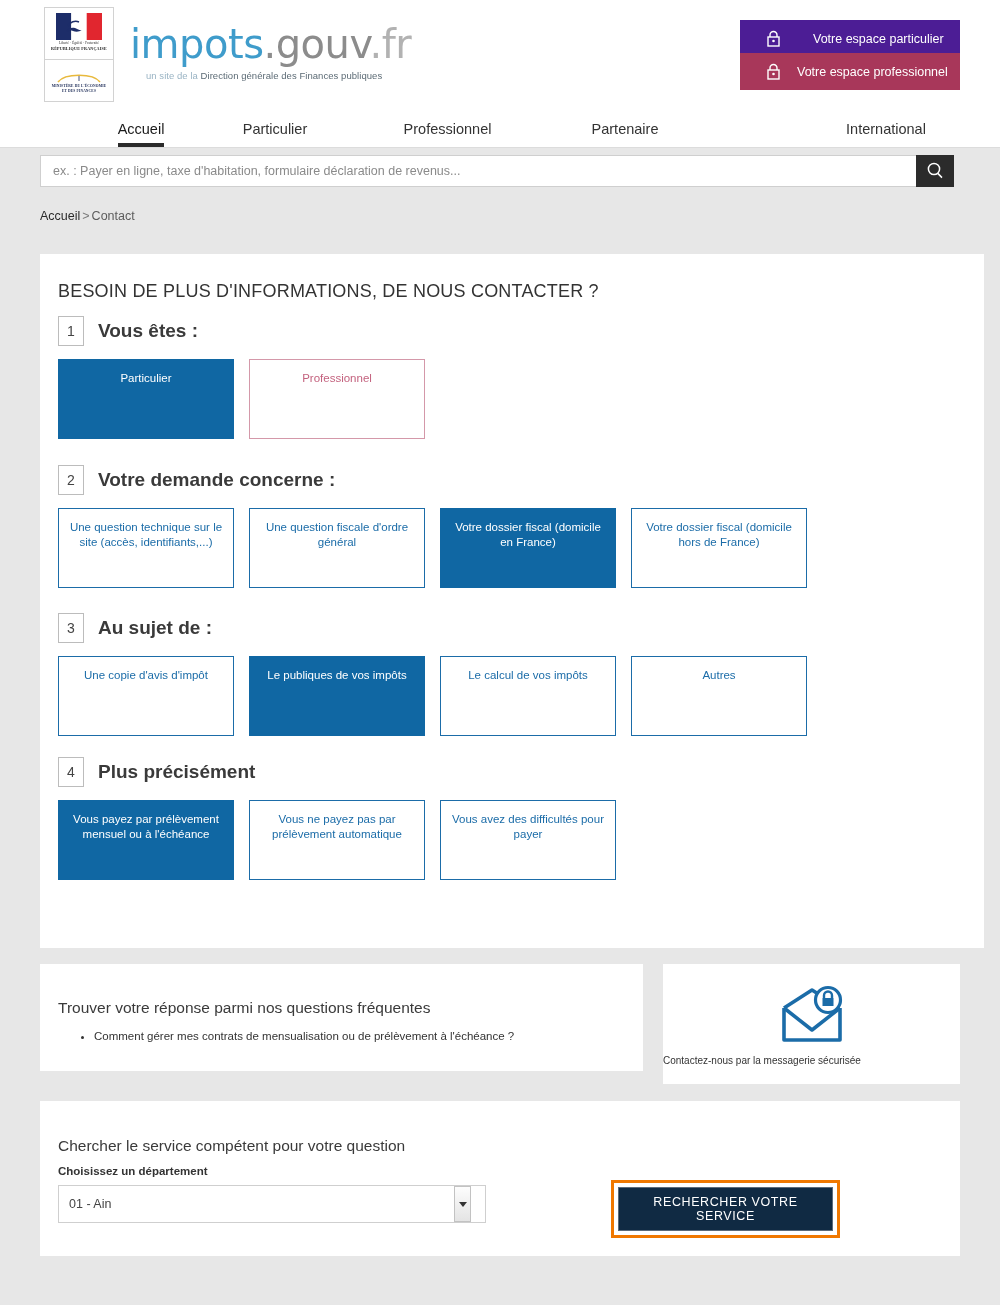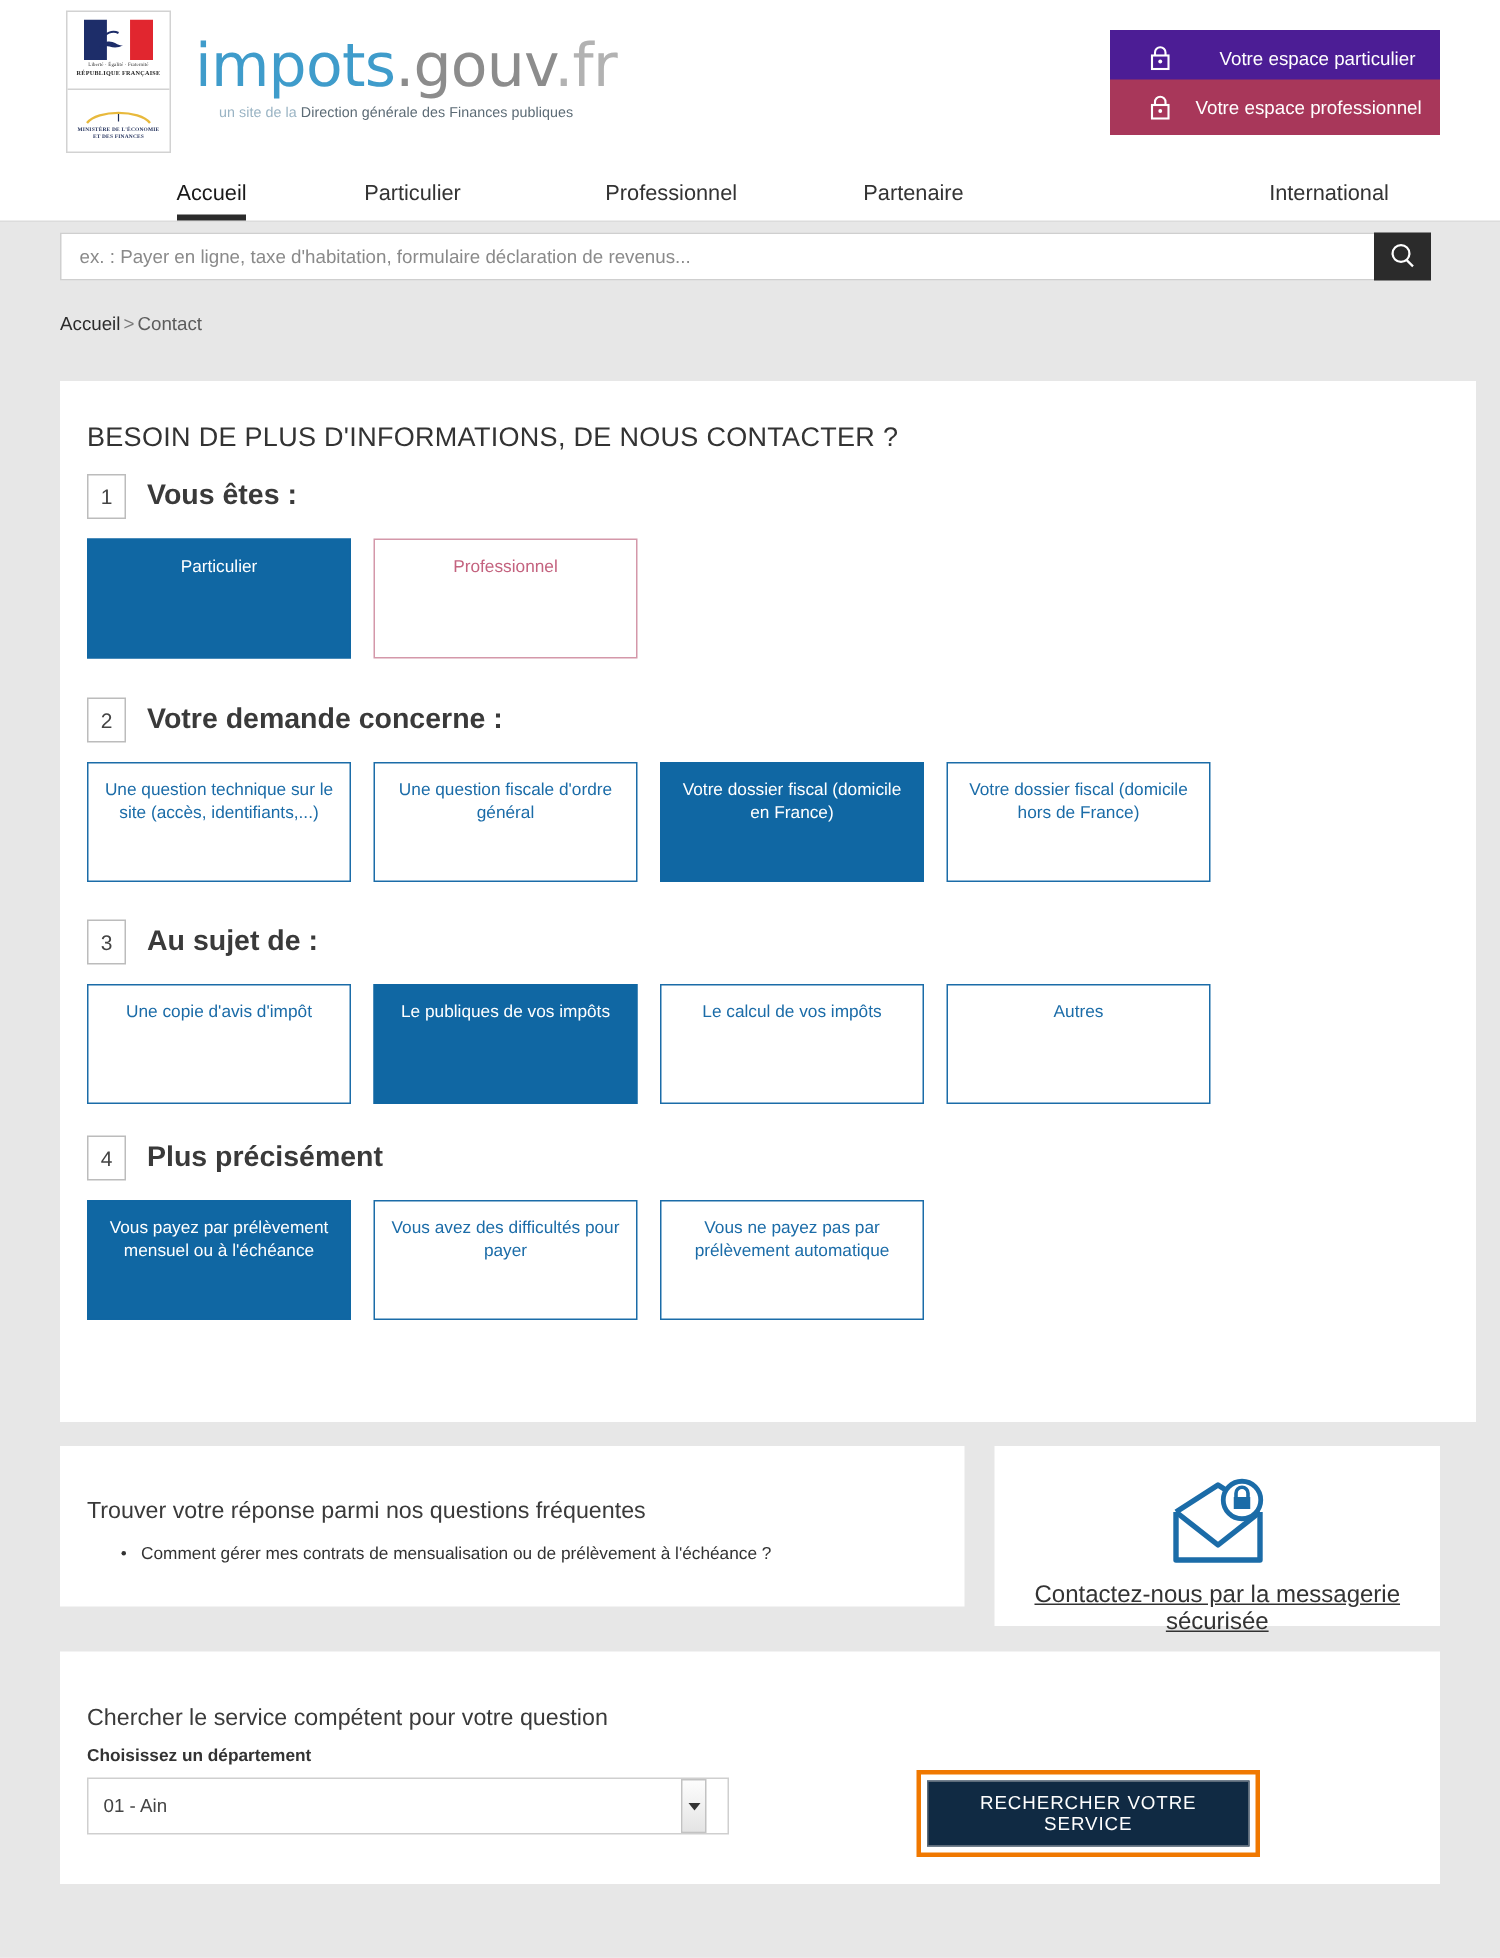--- a/index.html
+++ b/index.html
@@ -186,21 +186,21 @@
     margin: 0; padding: 0 0 0 20px;
   }
   .faq-list li {
     font-size: 11.5px; color: #333; line-height: 16px;
     list-style: disc; cursor: pointer;
   }
 
   .msg-icon { position: absolute; left: 50%; transform: translateX(-50%); top: 20px; }
   .msg-label {
     position: absolute; left: 0; right: 0; top: 91px;
-    text-align: center; font-size: 16px; color: #333; text-decoration: underline;
+    font-size: 10px; color: #333;
   }
 
   .srv-title {
     position: absolute; left: 18px; top: 36px;
     font-size: 15.5px; color: #3a3a3a; font-weight: 400;
   }
   .srv-sublabel {
     position: absolute; left: 18px; top: 64px;
     font-size: 11.5px; color: #333; font-weight: bold;
   }
@@ -306,21 +306,21 @@
           <circle cx="7.5" cy="11" r="1.3" fill="#fff"></circle>
         </svg>
       </span>
       <span>Votre espace professionnel</span>
     </div>
 
     <nav class="nav" id="main-nav">
         <div class="nav-item active" style="position: absolute; left: 92px; width: 98px; top: 8px;">Accueil</div>
         <div class="nav-item" style="position: absolute; left: 190px; width: 170px; top: 8px;">Particulier</div>
         <div class="nav-item" style="position: absolute; left: 360px; width: 175px; top: 8px;">Professionnel</div>
-        <div class="nav-item" style="position: absolute; left: 525px; width: 168px; top: 8px;">Partenaire</div>
+        <div class="nav-item" style="position: absolute; left: 541px; width: 168px; top: 8px;">Partenaire</div>
         <div class="nav-item" style="position: absolute; left: 800px; width: 172px; top: 8px;">International</div>
       </nav>
   </div>
 
   <div class="search-zone"></div>
   <input class="search-input" type="text" placeholder="ex. : Payer en ligne, taxe d'habitation, formulaire déclaration de revenus..." style="">
   <button class="search-btn">
     <span>
       <svg width="18" height="18" viewBox="0 0 18 18">
         <circle cx="8" cy="8" r="5.6" stroke="#fff" stroke-width="1.5" fill="none"></circle>
@@ -370,22 +370,22 @@
             <div class="opt">Autres</div>
           </div>
         </div>
         <div class="step" style="top: 503px;">
           <div class="step-head">
             <div class="step-num">4</div>
             <div class="step-label">Plus précisément</div>
           </div>
           <div class="opts">
             <div class="opt sel">Vous payez par prélèvement mensuel ou à l'échéance</div>
+            <div class="opt">Vous ne payez pas par prélèvement automatique</div>
             <div class="opt">Vous avez des difficultés pour payer</div>
-            <div class="opt">Vous ne payez pas par prélèvement automatique</div>
           </div>
         </div>
       </div>
   </div>
 
   <div class="card card-faq">
     <div class="faq-title">Trouver votre réponse parmi nos questions fréquentes</div>
     <ul class="faq-list" id="faq-host">
         <li>Comment gérer mes contrats de mensualisation ou de prélèvement à l'échéance ?</li>
       </ul>

